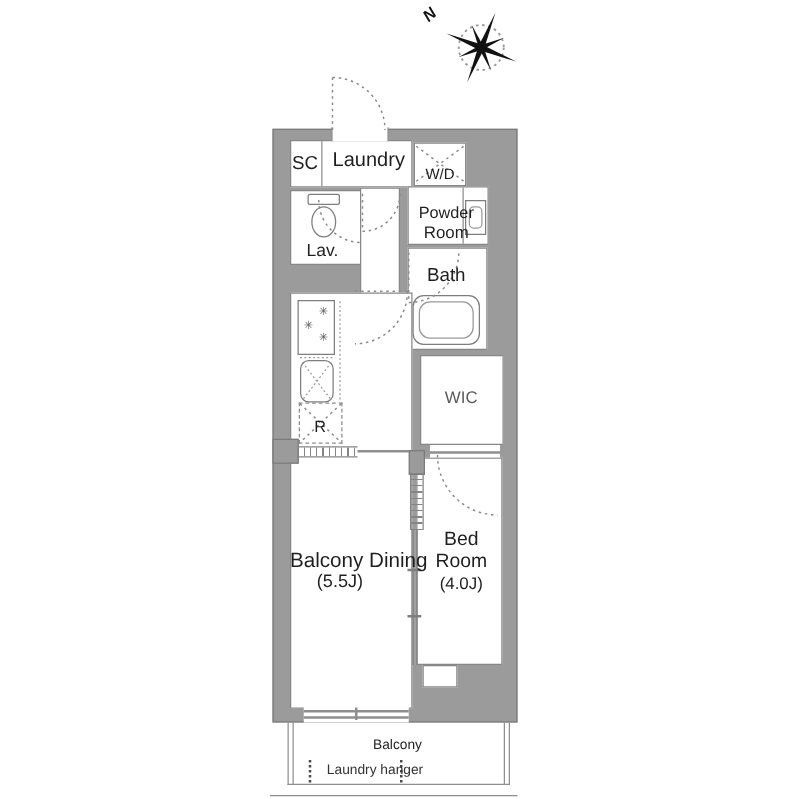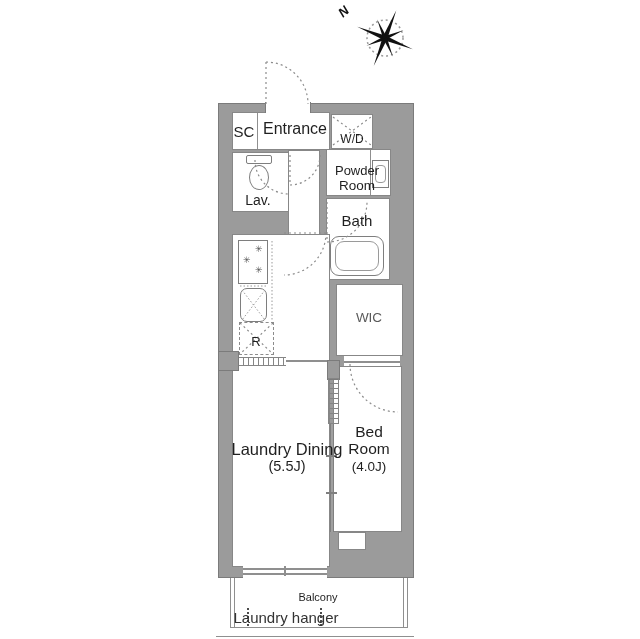--- a/index.html
+++ b/index.html
@@ -115,29 +115,29 @@
       <path d="M240,323 L273,354 M273,323 L240,354"></path>
     </g>
     <g fill="none" stroke="#9a9a9a" stroke-width="1" stroke-dasharray="1.5 2">
       <path d="M242,290 L265,320 M265,290 L242,320"></path>
       <path d="M272,241 L272,321"></path>
       <path d="M240,286 L268,286"></path>
     </g>
   </svg>
 
   <div class="label" style="left:244px;top:131px;font-size:15px;">SC</div>
-  <div class="label" style="left:295px;top:129px;font-size:16px;">Entrance</div>
+  <div class="label" style="left:295px;top:129px;font-size:16px;">Laundry</div>
   <div class="label" style="left:352px;top:139px;font-size:12px;">W/D</div>
   <div class="label" style="left:357px;top:170px;font-size:13px;">Powder</div>
   <div class="label" style="left:357px;top:186px;font-size:13.5px;">Room</div>
   <div class="label" style="left:258px;top:200px;font-size:14px;">Lav.</div>
   <div class="label" style="left:357px;top:220px;font-size:15px;">Bath</div>
   <div class="label" style="left:369px;top:318px;font-size:13.5px;color:#5a5a5a;">WIC</div>
   <div class="label" style="left:256px;top:341px;font-size:13px;">R</div>
-  <div class="label" style="left:287px;top:449px;font-size:16.5px;">Laundry Dining</div>
-  <div class="label" style="left:287px;top:466px;font-size:14.5px;text-align:right;">(5.5J)</div>
+  <div class="label" style="left:287px;top:449px;font-size:16.5px;">Balcony Dining</div>
+  <div class="label" style="left:272px;top:466px;font-size:14.5px;text-align:right;">(5.5J)</div>
   <div class="label" style="left:369px;top:432px;font-size:15.5px;">Bed</div>
   <div class="label" style="left:369px;top:449px;font-size:15.5px;">Room</div>
   <div class="label" style="left:369px;top:467px;font-size:13.5px;">(4.0J)</div>
   <div class="label" style="left:318px;top:597px;font-size:11px;">Balcony</div>
-  <div class="label" style="left:286px;top:617px;font-size:15px;color:#333;">Laundry hanger</div>
+  <div class="label" style="left:300px;top:617px;font-size:11px;color:#333;">Laundry hanger</div>
 
 </div>
 
 </body></html>

